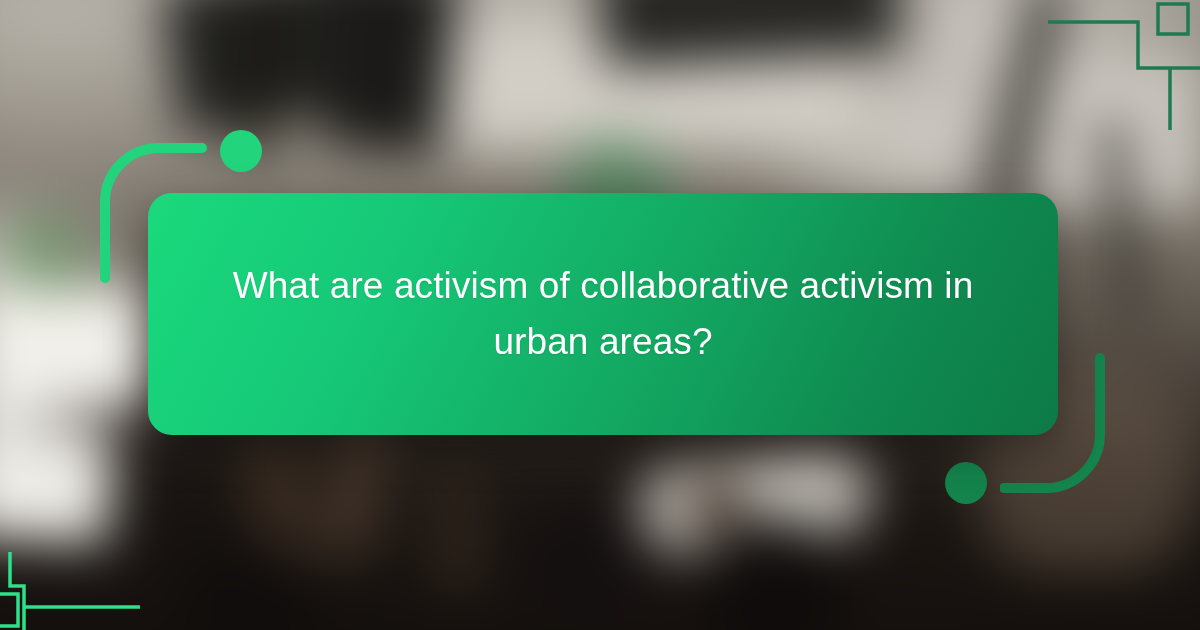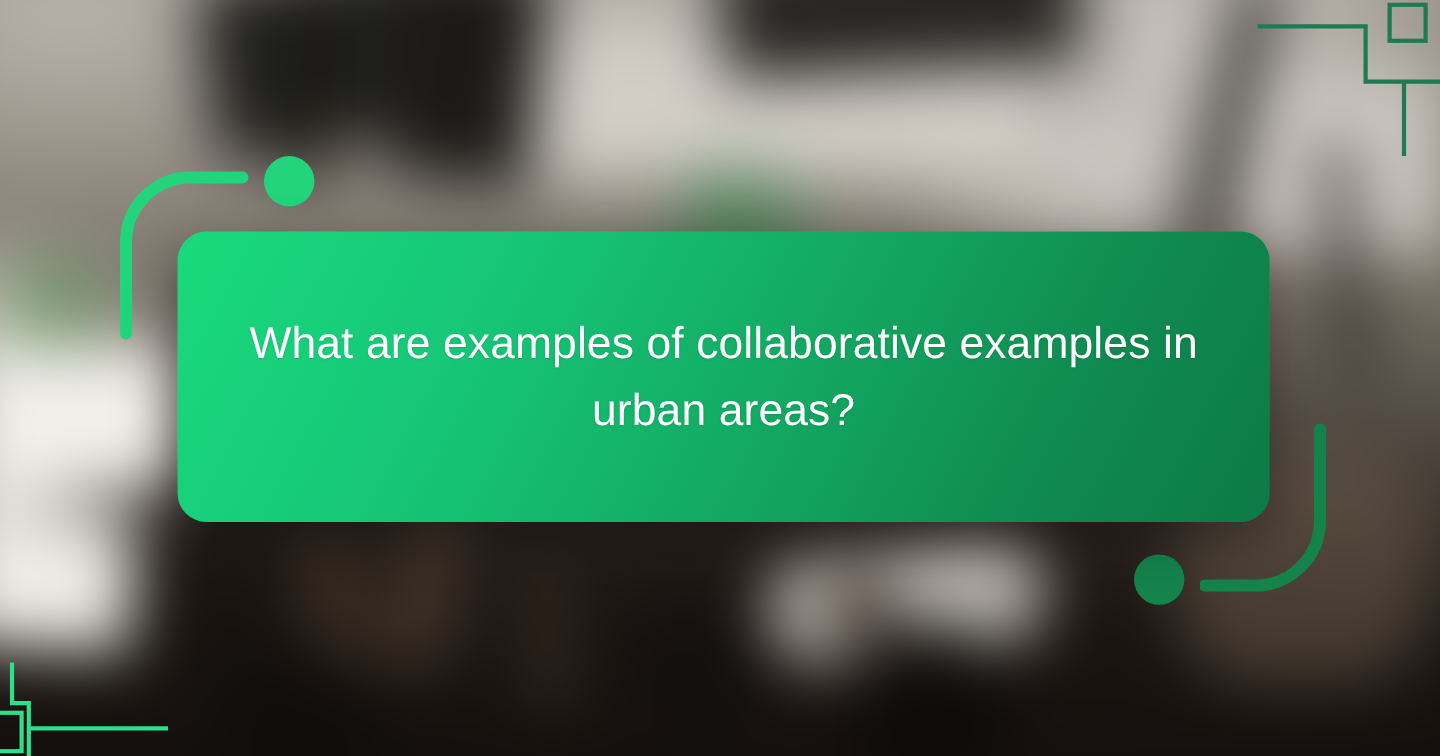--- a/index.html
+++ b/index.html
@@ -166,16 +166,16 @@
   </svg>
 
   <svg class="deco" style="left:1000px; top:348px;" width="120" height="160" viewBox="0 0 120 160">
     <path d="M 100 10 V 86 A 54 54 0 0 1 46 140 H 4" fill="none" stroke="#14834c" stroke-width="10" stroke-linecap="round"></path>
   </svg>
   <svg class="deco" style="left:941px; top:458px;" width="50" height="50" viewBox="0 0 50 50">
     <circle cx="25" cy="25" r="21" fill="#14834c"></circle>
   </svg>
 
   <div class="card">
-    <p class="card-text">What are examples of collaborative examples in urban areas?</p>
+    <p class="card-text">What are activism of collaborative activism in urban areas?</p>
   </div>
 
 </div>
 
 </body></html>

